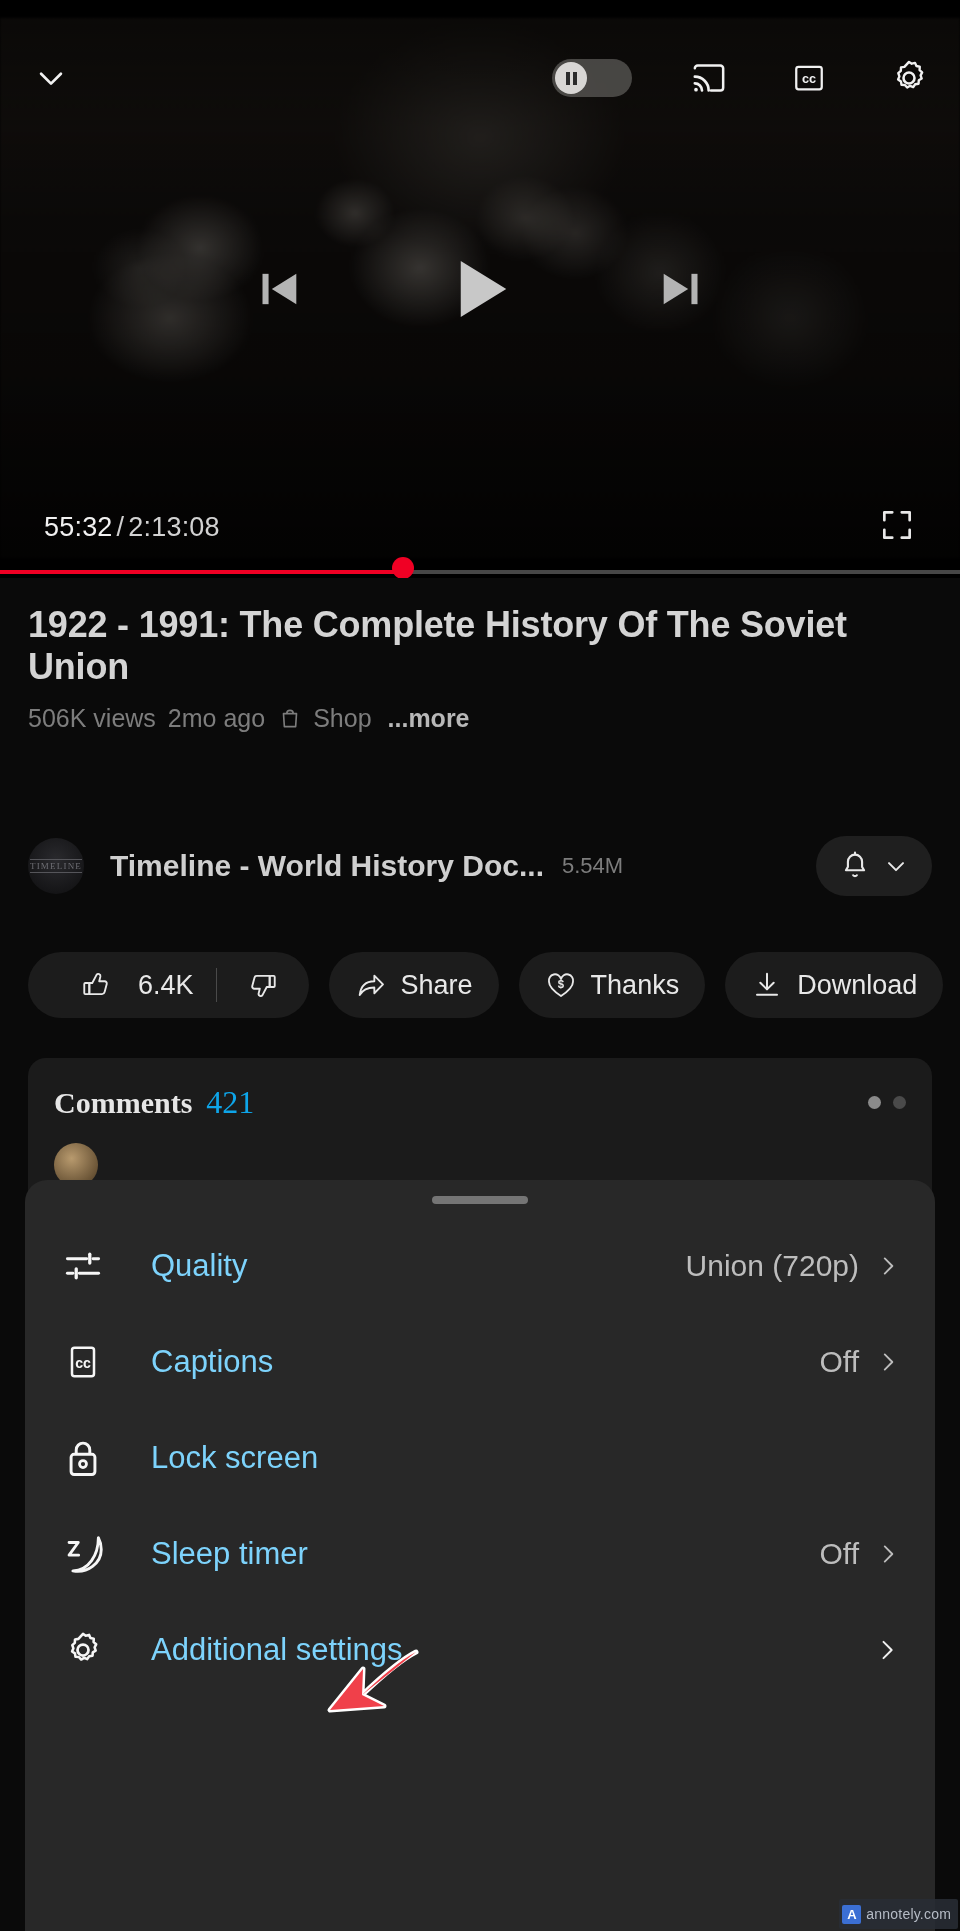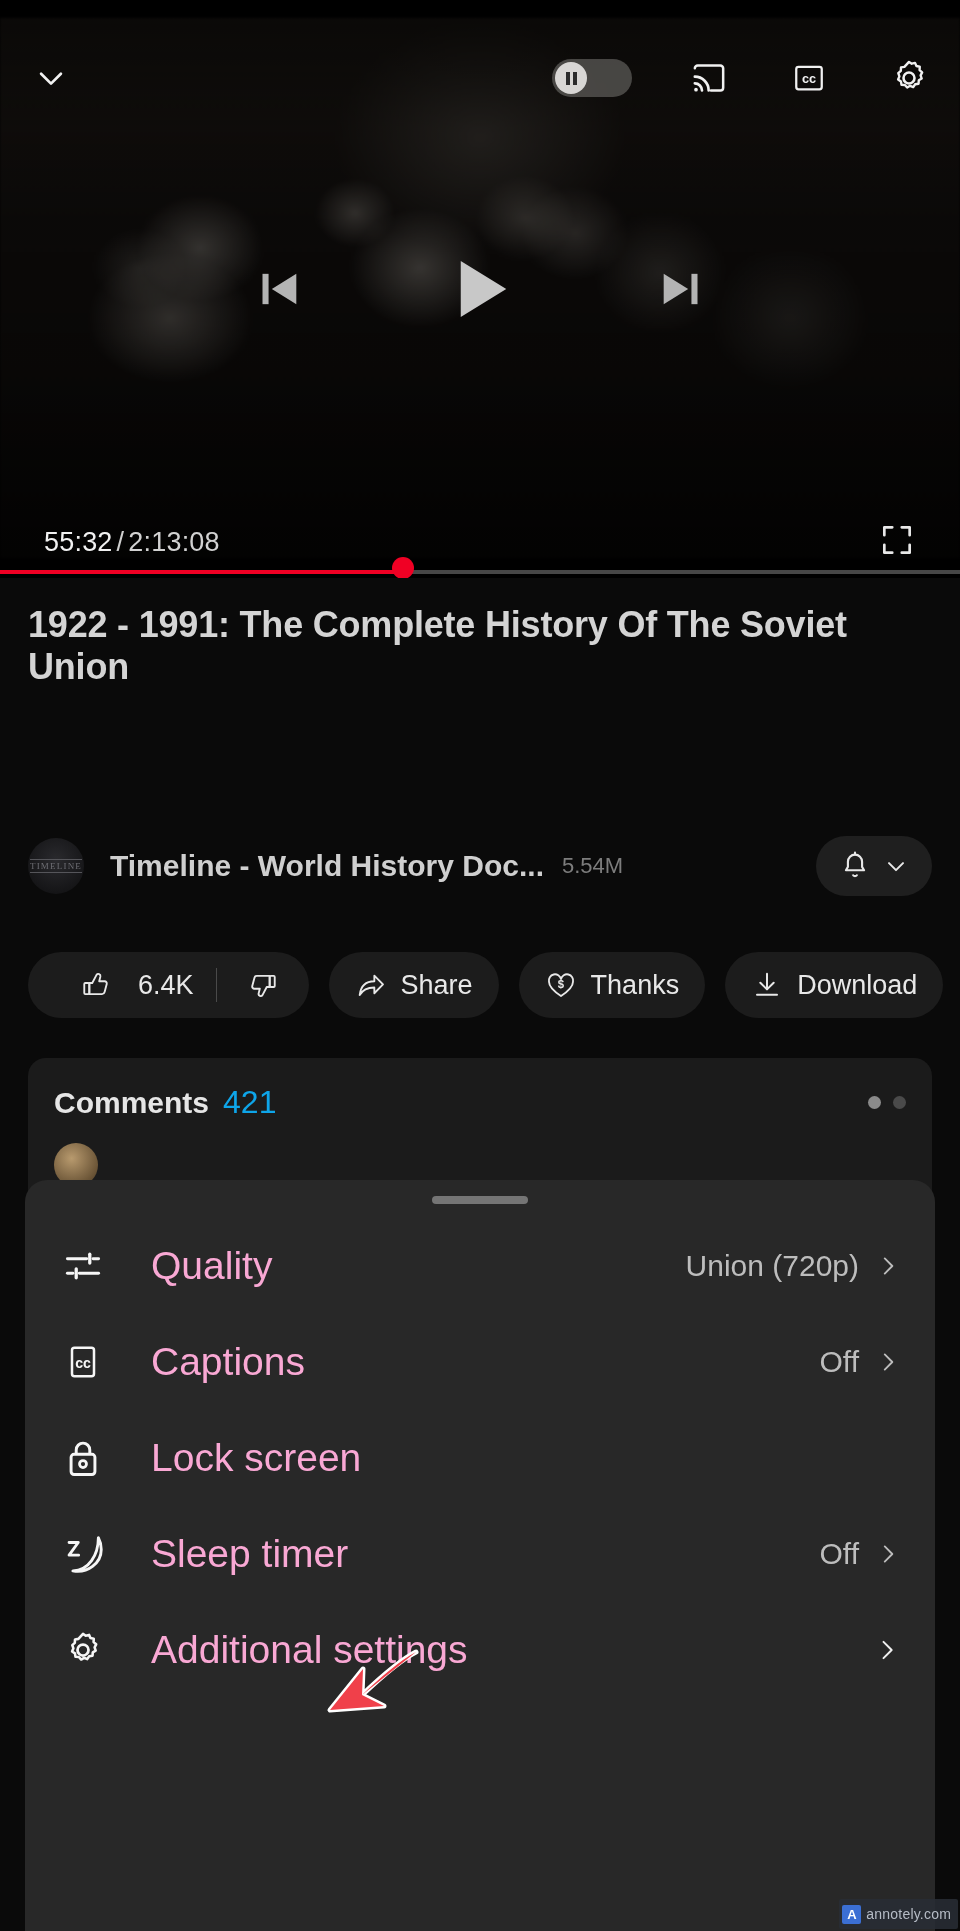--- a/index.html
+++ b/index.html
@@ -98,21 +98,21 @@
   .center-controls {
     position: absolute;
     left: 0; top: 0; width: 960px; height: 578px;
     display: flex; align-items: center; justify-content: center;
     gap: 130px;
   }
   .ctrl { cursor: pointer; display:flex; align-items:center; justify-content:center; }
 
   .bottom-bar {
     position: absolute;
-    left: 0; bottom: 9px;
+    left: 0; bottom: 24px;
     width: 960px; height: 54px;
     display: flex; align-items: center;
     padding: 0 44px;
   }
   .timestamp {
     color: #f1f1f1;
     font-size: 27px;
     letter-spacing: 0.2px;
     white-space: nowrap;
   }
@@ -245,20 +245,21 @@
 
   
   .comments-card {
     position: absolute;
     left: 28px; top: 1058px;
     width: 904px; height: 150px;
     border-radius: 18px;
     background: #1b1b1b;
     padding: 26px 26px 0 26px;
     overflow: hidden;
+    font-family: Liberation Serif, serif;
   }
   .comments-head { display: flex; align-items: center; }
   .comments-title { color: #e6e6e6; font-size: 30px; font-weight: 700; }
   .comments-count { color: #0ea5e9; font-size: 32px; margin-left: 14px; }
   .dots { margin-left: auto; display: flex; align-items: center; gap: 12px; }
   .dots i { width: 13px; height: 13px; border-radius: 50%; background: #8a8a8a; display:block; }
   .dots i.dim { background: #4a4a4a; }
   .comment-avatar {
     margin-top: 22px;
     width: 44px; height: 44px; border-radius: 50%;
@@ -287,22 +288,22 @@
     display: flex; align-items: center;
     padding: 0 34px 0 36px;
     cursor: pointer;
   }
   .row-icon {
     width: 54px; flex: none;
     display: flex; align-items: center; justify-content: flex-start;
   }
   .row-label {
     margin-left: 36px;
-    color: #f9a8d4;
-    font-size: 39px;
+    color: #7dd3fc;
+    font-size: 31px;
     white-space: nowrap;
   }
   .row-right {
     margin-left: auto;
     display: flex; align-items: center; gap: 16px;
   }
   .row-value { color: #bdbdbd; font-size: 30px; white-space: nowrap; }
 
   
   .annotation-arrow {
@@ -409,20 +410,32 @@
 
     <div class="progress-wrap">
       <div class="progress-track"></div>
       <div class="progress-played" id="progress-played" style="width: 42%; background: rgb(240, 0, 36);"></div>
       <div class="progress-thumb" id="progress-thumb" style="left: 42%; background: rgb(240, 0, 36);"></div>
     </div>
   </div>
 
   <div class="meta">
     <div class="video-title">1922 - 1991: The Complete History Of The Soviet Union</div>
+    <div class="meta-line">
+      <span>506K views</span>
+      <span>2mo ago</span>
+      <span class="shop-chip">
+        <svg width="26" height="26" viewBox="0 0 24 24">
+          <path d="M6 8 H18 L17.2 20 H6.8 Z" fill="none" stroke="#7d7d7d" stroke-width="1.5" stroke-linejoin="round"></path>
+          <path d="M9 8 a3 3 0 0 1 6 0" fill="none" stroke="#7d7d7d" stroke-width="1.5"></path>
+        </svg>
+        <span>Shop</span>
+      </span>
+      <span class="more">...more</span>
+    </div>
   </div>
 
   <div class="channel-row">
     <div class="avatar">
       <span>TIMELINE</span>
     </div>
     <div class="channel-name">Timeline - World History Doc...</div>
     <div class="sub-count">5.54M</div>
     <div class="bell-btn">
       <svg width="34" height="34" viewBox="0 0 24 24">

